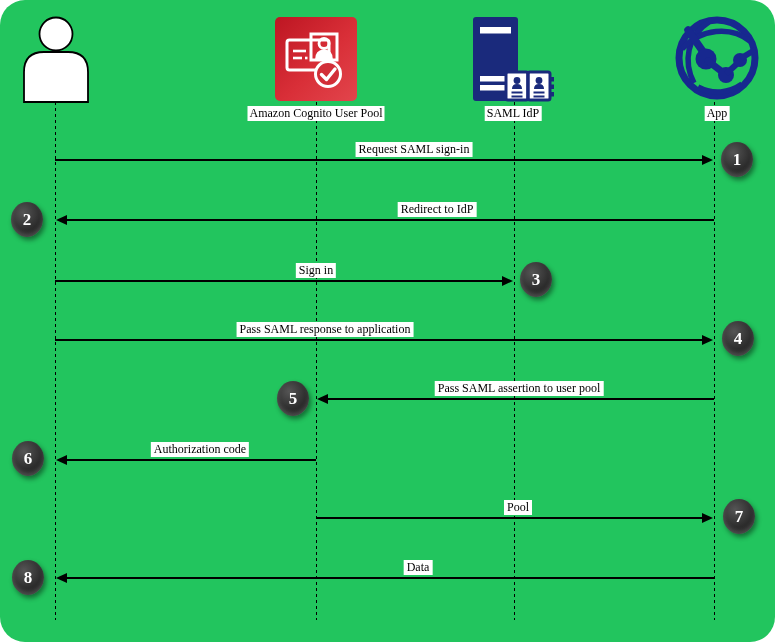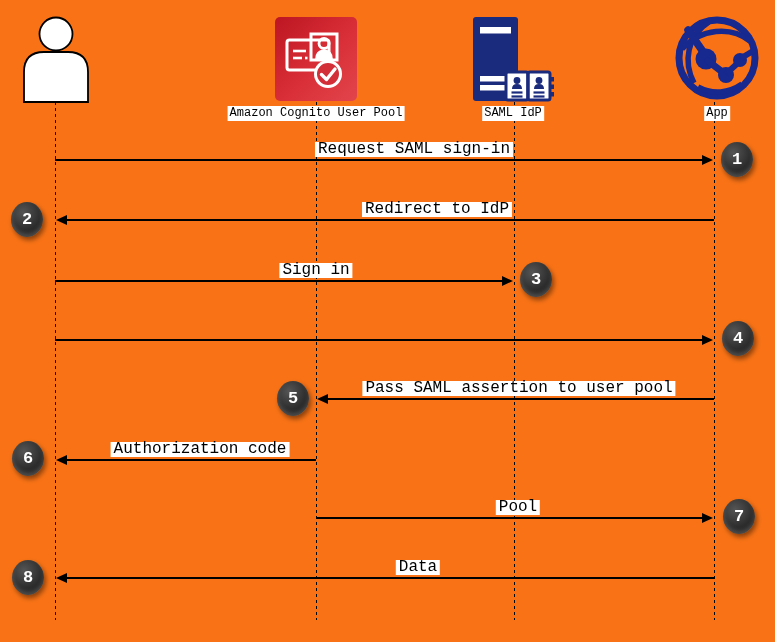--- a/index.html
+++ b/index.html
@@ -1,25 +1,25 @@
 <!DOCTYPE html>
 <html><head>
 <meta charset="utf-8">
 <style>
   html,body{margin:0;padding:0;background:#fff;}
-  .canvas{position:relative;width:775px;height:642px;background:#f97316;overflow:hidden;
-          font-family:Liberation Mono, monospace;color:#000;}
+  .canvas{position:relative;width:775px;height:642px;background:#22c55e;overflow:hidden;
+          font-family:Liberation Serif, serif;color:#000;border-radius:25px;}
   .lifeline{position:absolute;top:102px;height:518px;width:1px;
             background:repeating-linear-gradient(to bottom,#000 0 3px,transparent 3px 6px);}
   .actor{position:absolute;}
   .actor-label{position:absolute;transform:translateX(-50%);font-size:12px;line-height:15px;
                background:#fff;padding:0 2px;white-space:nowrap;}
   .cognito-box{position:absolute;left:275px;top:17px;width:82px;height:84px;border-radius:5px;
                background:linear-gradient(135deg,#bd1622 0%,#d92f38 55%,#e2454c 100%);}
-  .msg-label{position:absolute;transform:translateX(-50%);font-size:16px;line-height:15px;
+  .msg-label{position:absolute;transform:translateX(-50%);font-size:12px;line-height:15px;
              background:#fff;padding:0 3px;white-space:nowrap;}
   .arrow{position:absolute;height:0;border-top:2px solid #000;}
   .arrow .head{position:absolute;width:0;height:0;top:-6px;}
   .arrow.right .head{right:-10px;border-left:11px solid #000;border-top:5px solid transparent;border-bottom:5px solid transparent;}
   .arrow.left  .head{left:-10px;border-right:11px solid #000;border-top:5px solid transparent;border-bottom:5px solid transparent;}
   .badge{position:absolute;width:32px;height:35px;border-radius:50%;
          background:radial-gradient(circle at 38% 30%,#555 0%,#2d2d2d 55%,#141414 100%);
          box-shadow:2px 3px 5px rgba(0,0,0,.45), inset 0 -3px 4px rgba(255,255,255,.2);
          display:flex;align-items:center;justify-content:center;
          color:#fff;font-weight:bold;font-size:17px;}
@@ -118,20 +118,21 @@
       <i class="head"></i>
     </div>
   <div class="msg-label" style="left:316px;top:263px">Sign in</div>
   <div class="badge" style="left:520px;top:262px">
     <span>3</span>
     </div>
 
   <div class="arrow right" style="left:55px;top:339px;width:648px">
       <i class="head"></i>
     </div>
+  <div class="msg-label" style="left:325px;top:322px">Pass SAML response to application</div>
   <div class="badge" style="left:722px;top:321px">
     <span>4</span>
     </div>
 
   <div class="arrow left" style="left:327px;top:398px;width:387px">
       <i class="head"></i>
     </div>
   <div class="msg-label" style="left:519px;top:381px">Pass SAML assertion to user pool</div>
   <div class="badge" style="left:277px;top:381px">
     <span>5</span>

